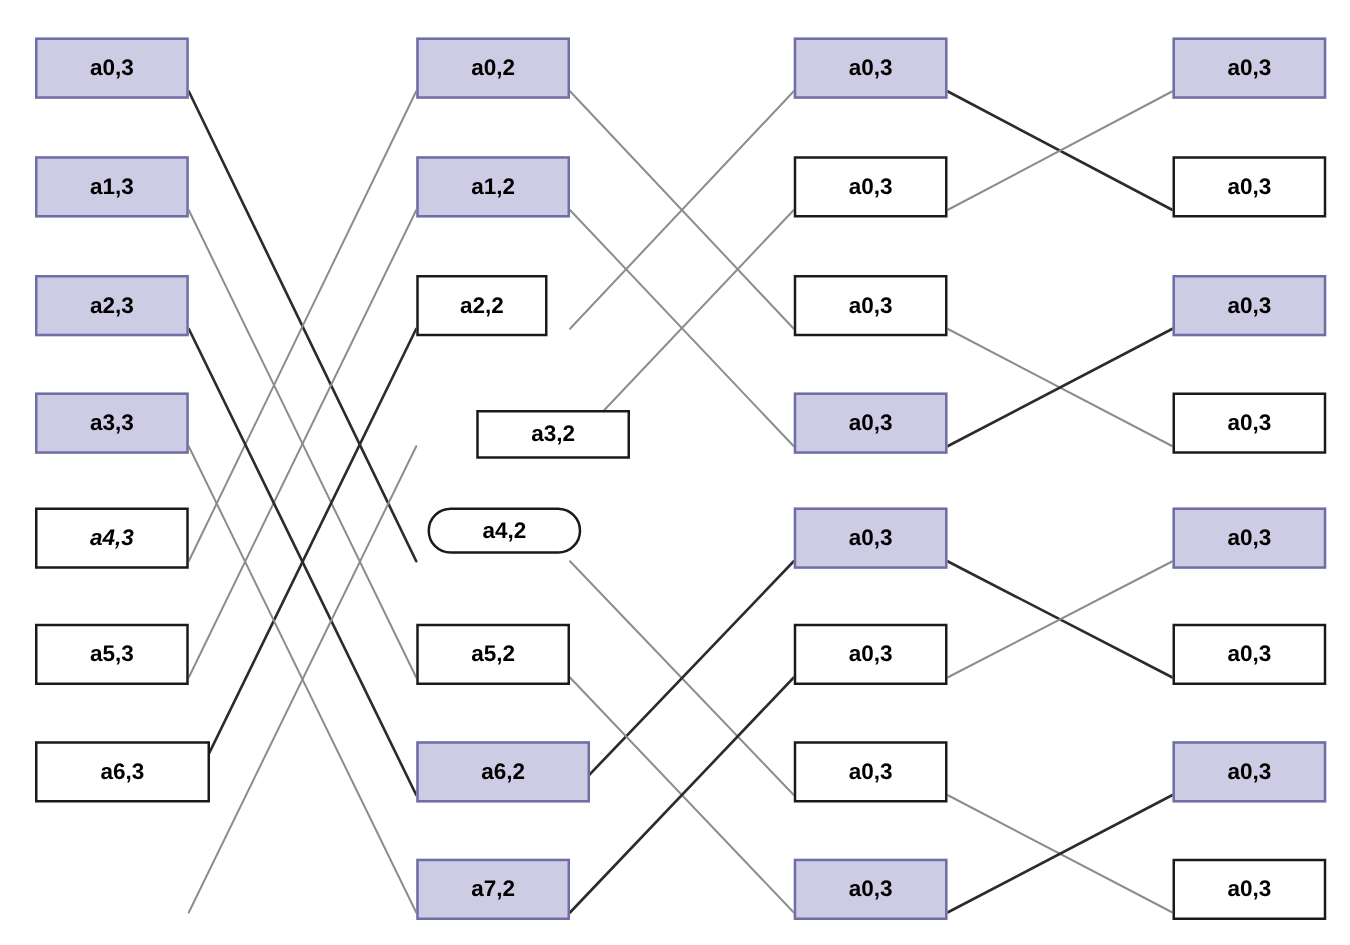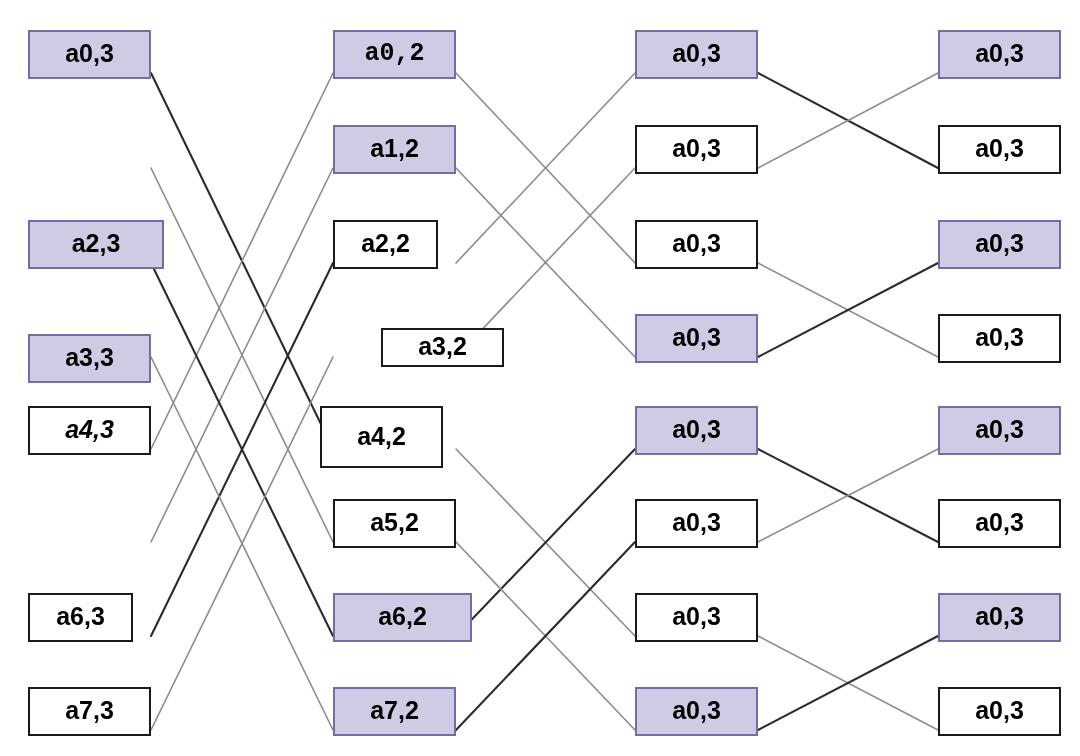--- a/index.html
+++ b/index.html
@@ -32,21 +32,21 @@
     top: 0;
     width: 1080px;
     height: 756px;
   }
   .node {
     position: absolute;
     box-sizing: border-box;
     display: flex;
     align-items: center;
     justify-content: center;
-    font-size: 25px;
+    font-size: 18px;
     font-weight: 700;
     letter-spacing: 0px;
     color: #000000;
     line-height: 1;
     user-select: none;
   }
   .node.plain {
     background: #ffffff;
     border: 2px solid #1a1a1a;
   }
@@ -86,48 +86,51 @@
       <line x1="758" y1="357" x2="938" y2="263" stroke="#2b2b2b" stroke-width="2.1" stroke-linecap="round"></line>
       <line x1="758" y1="449" x2="938" y2="542" stroke="#2b2b2b" stroke-width="2.1" stroke-linecap="round"></line>
       <line x1="758" y1="542" x2="938" y2="449" stroke="#8c8c8c" stroke-width="1.6" stroke-linecap="round"></line>
       <line x1="758" y1="636" x2="938" y2="730" stroke="#8c8c8c" stroke-width="1.6" stroke-linecap="round"></line>
       <line x1="758" y1="730" x2="938" y2="636" stroke="#2b2b2b" stroke-width="2.1" stroke-linecap="round"></line>
     </svg>
   <div id="node-layer">
       <div class="node highlight" style="left: 28px; top: 30px; width: 123px; height: 49px;">
         <span class="node-label">a0,3</span>
       </div>
-      <div class="node highlight" style="left: 28px; top: 220px; width: 136px; height: 49px; text-align: center;">
+      <div class="node highlight" style="left: 28px; top: 125px; width: 123px; height: 49px;">
+        <span class="node-label">a1,3</span>
+      </div>
+      <div class="node highlight" style="left: 28px; top: 220px; width: 123px; height: 49px; text-align: center;">
         <span class="node-label">a2,3</span>
       </div>
-      <div class="node highlight" style="left: 28px; top: 314px; width: 123px; height: 49px; margin-top: 20px;">
+      <div class="node highlight" style="left: 28px; top: 314px; width: 123px; height: 49px;">
         <span class="node-label">a3,3</span>
       </div>
       <div class="node plain" style="left: 28px; top: 406px; width: 123px; height: 49px; font-style: italic;">
         <span class="node-label">a4,3</span>
       </div>
-      <div class="node plain" style="left: 28px; top: 593px; width: 105px; height: 49px;">
+      <div class="node plain" style="left: 28px; top: 499px; width: 123px; height: 49px;">
+        <span class="node-label">a5,3</span>
+      </div>
+      <div class="node plain" style="left: 28px; top: 593px; width: 140px; height: 49px;">
         <span class="node-label">a6,3</span>
       </div>
-      <div class="node plain" style="left: 28px; top: 687px; width: 123px; height: 49px;">
-        <span class="node-label">a7,3</span>
-      </div>
-      <div class="node highlight" style="left: 333px; top: 30px; width: 123px; height: 49px; font-family: Liberation Mono, monospace;">
+      <div class="node highlight" style="left: 333px; top: 30px; width: 123px; height: 49px;">
         <span class="node-label">a0,2</span>
       </div>
       <div class="node highlight" style="left: 333px; top: 125px; width: 123px; height: 49px; justify-content: center;">
         <span class="node-label">a1,2</span>
       </div>
       <div class="node plain" style="left: 333px; top: 220px; width: 105px; height: 49px;">
         <span class="node-label">a2,2</span>
       </div>
       <div class="node plain" style="left: 333px; top: 328px; width: 123px; height: 39px; margin-left: 48px;">
         <span class="node-label">a3,2</span>
       </div>
-      <div class="node plain" style="left: 320px; top: 406px; width: 123px; height: 62px;">
+      <div class="node plain" style="left: 342px; top: 406px; width: 123px; height: 37px; border-radius: 24px;">
         <span class="node-label">a4,2</span>
       </div>
       <div class="node plain" style="left: 333px; top: 499px; width: 123px; height: 49px;">
         <span class="node-label">a5,2</span>
       </div>
       <div class="node highlight" style="left: 333px; top: 593px; width: 139px; height: 49px;">
         <span class="node-label">a6,2</span>
       </div>
       <div class="node highlight" style="left: 333px; top: 687px; width: 123px; height: 49px; align-items: center;">
         <span class="node-label">a7,2</span>

